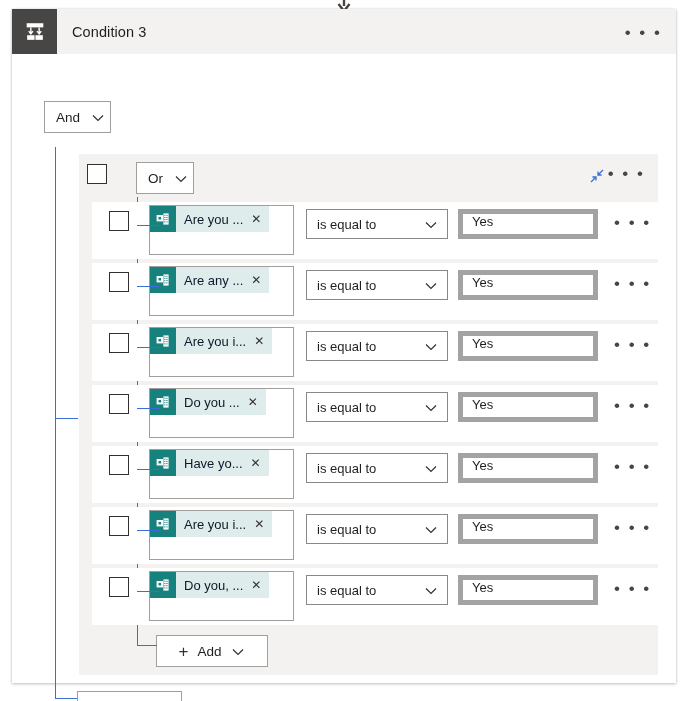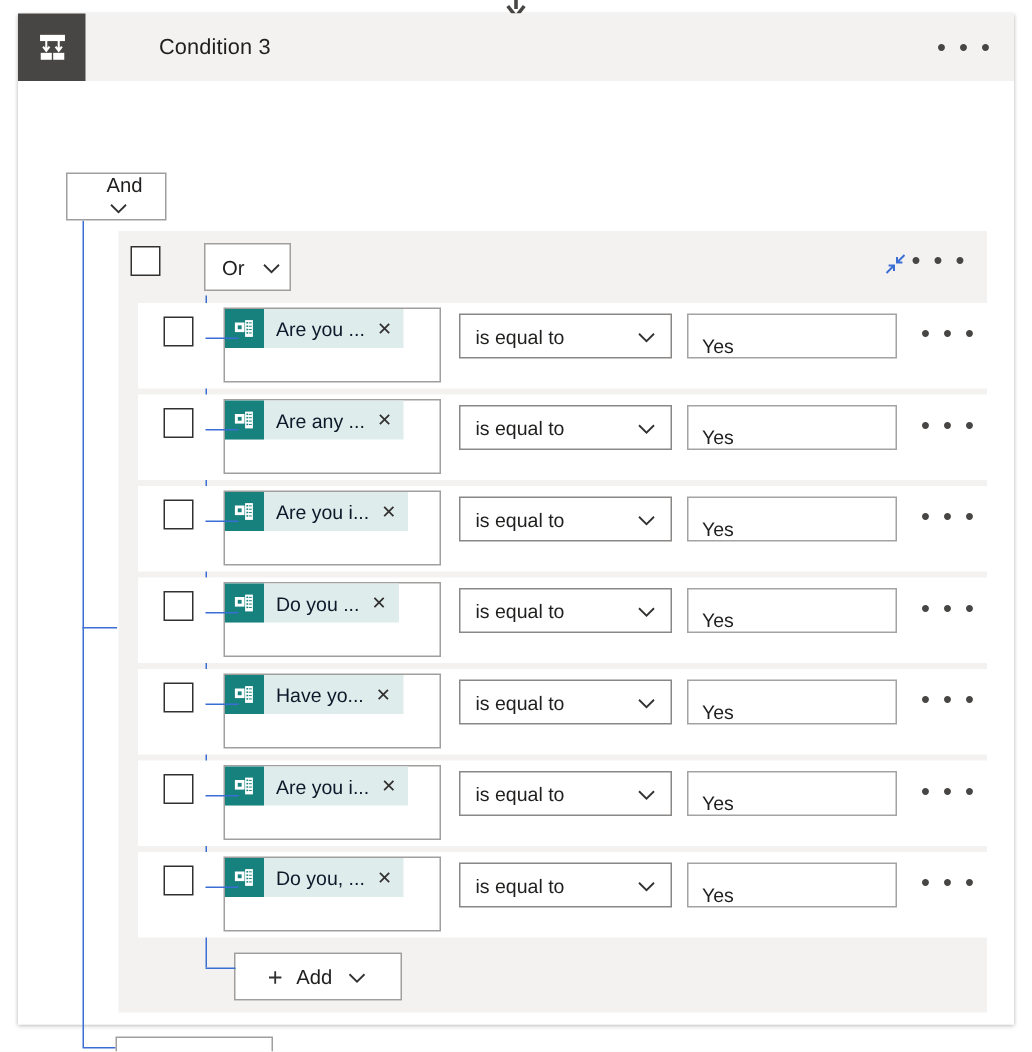--- a/index.html
+++ b/index.html
@@ -25,21 +25,21 @@
     position: absolute; left: 12px; top: 9px;
     width: 664px; height: 674px;
     background: #ffffff;
     box-shadow: 0 1px 3px rgba(0,0,0,0.22), 0 0 2px rgba(0,0,0,0.12);
   }
 
   .card-header {
     position: relative;
     height: 45px;
     background: #f3f2f1;
-    display: flex; align-items: center; gap: 34px;
+    display: flex; align-items: center;
   }
   .header-icon {
     width: 45px; height: 45px;
     background: #484644;
     display: flex; align-items: center; justify-content: center;
     flex: 0 0 45px;
   }
   .header-title {
     font-size: 14.5px; color: #201f1e;
     margin-left: 15px; letter-spacing: .1px;
@@ -60,21 +60,21 @@
     border: 1px solid #a19f9d;
     display: inline-flex; align-items: center;
     font-size: 13.5px; color: #201f1e;
     cursor: pointer;
     height: 32px;
   }
   .pill .pill-label { padding-left: 11px; }
   .chev { margin: 0 10px 0 12px; color: #323130; flex: 0 0 auto; }
 
   
-  .and-pill { position: absolute; left: 32px; top: 61px; width: 67px; justify-content: space-between; flex-direction: column; }
+  .and-pill { position: absolute; left: 32px; top: 47px; width: 67px; justify-content: space-between; }
 
   
   .or-panel {
     position: absolute;
     left: 67px; top: 100px;
     width: 579px; height: 521px;
     background: #f3f2f1;
   }
   .or-header { position: relative; height: 48px; }
   .group-checkbox {
@@ -155,23 +155,23 @@
     display: flex; align-items: center; justify-content: space-between;
     font-size: 13px; color: #201f1e;
     cursor: pointer;
   }
   .op-select .op-label { padding-left: 10px; }
 
   
   .val-input {
     margin: 7px 0 0 10px;
     width: 140px; height: 30px;
-    border: 1px solid #a3a3a3;
-    background: #ffffff;
-    display: flex; align-items: flex-end;
+    border: 5px solid #a3a3a3;
+    background: #ffffff;
+    display: flex; align-items: flex-start;
     font-size: 13px; color: #201f1e;
     cursor: text;
   }
   .val-input span { padding-left: 9px; }
 
   .row-ellipsis {
     margin: 6px 0 0 16px;
     font-size: 17px; color: #484644; letter-spacing: 2px;
     line-height: 30px;
     cursor: pointer; user-select: none;

